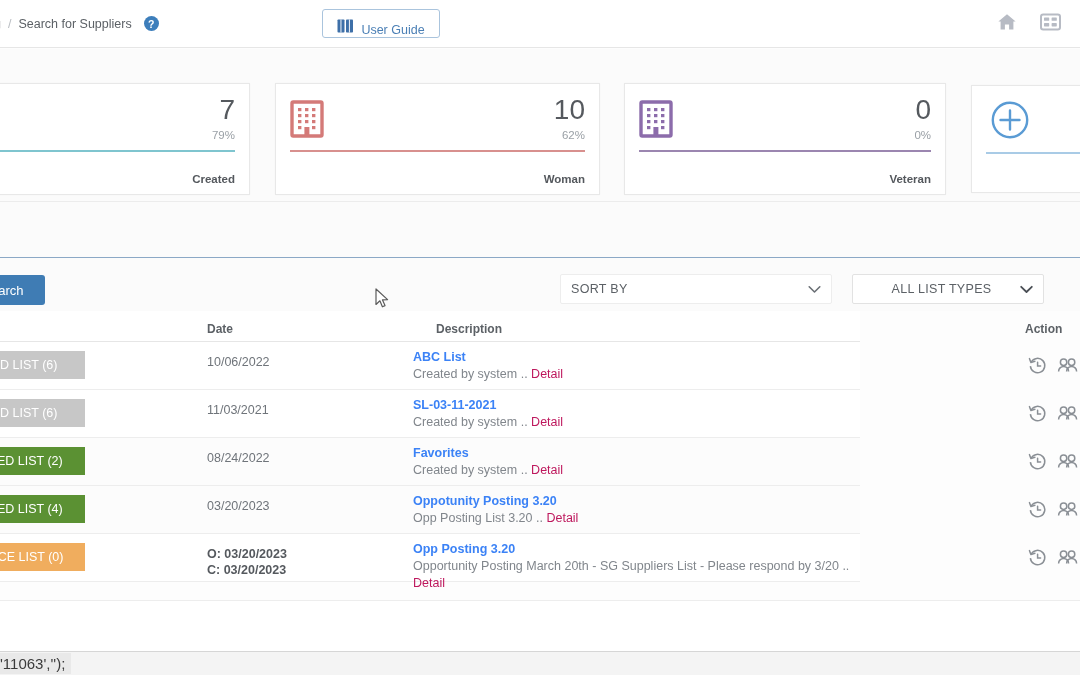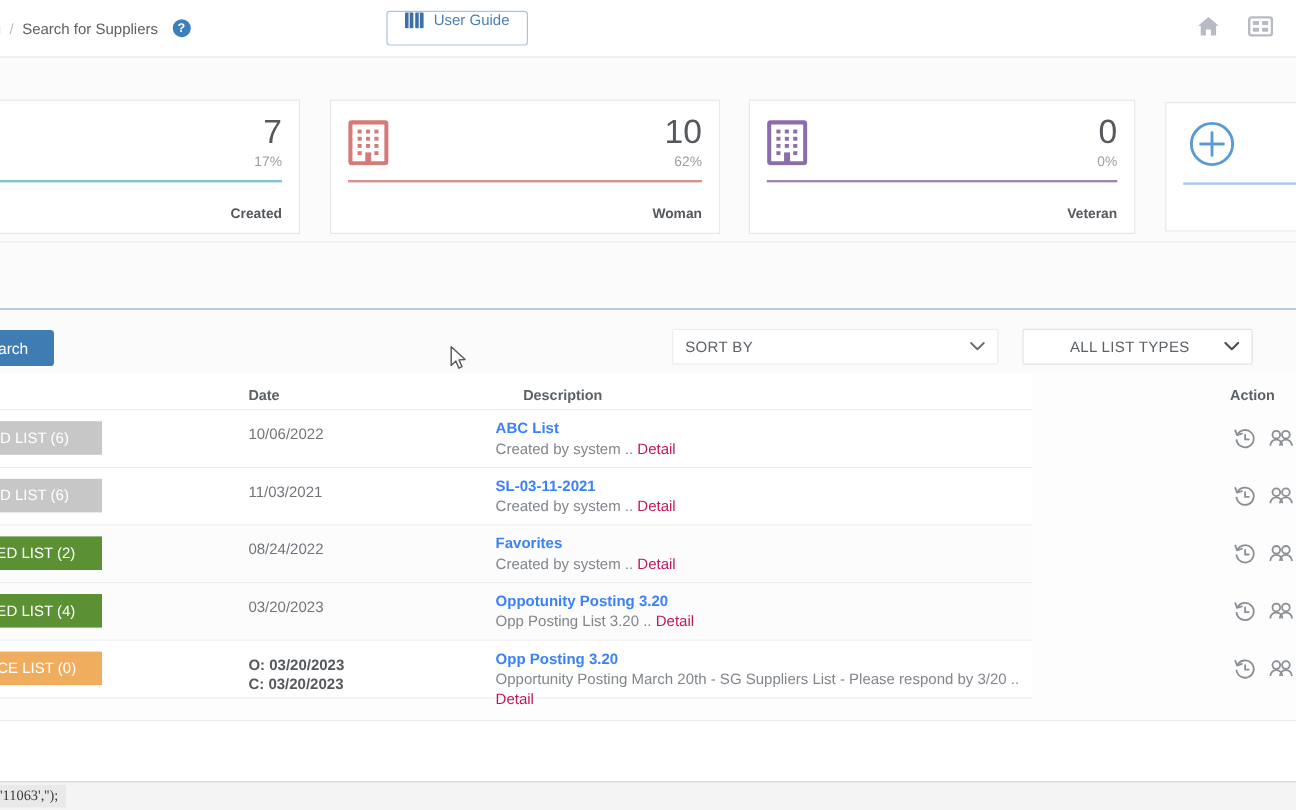--- a/index.html
+++ b/index.html
@@ -32,21 +32,21 @@
     background: #3d7ebb; color: #fff;
     font-size: 10.5px; font-weight: bold;
     display: flex; align-items: center; justify-content: center;
     margin-left: 5px; cursor: pointer;
   }
   .userguide-btn {
     position: absolute; left: 322px; top: 9px;
     width: 118px; height: 29px;
     border: 1px solid #aac4dd; border-radius: 3px;
     background: #ffffff;
-    display: flex; align-items: flex-start; justify-content: center; gap: 7px;
+    display: flex; align-items: flex-end; justify-content: center; gap: 7px;
     cursor: pointer;
   }
   .userguide-btn .label { font-size: 12.5px; color: #4a7fb5; }
   .book-icon { display: block; }
 
   .user-block {
     position: absolute; left: 768px; top: 7px; width: 180px;
   }
   .user-name { font-size: 11.5px; font-weight: bold; color: #5c6166; line-height: 15px; }
   .user-company { font-size: 11.5px; color: #7b8087; line-height: 15px; }
@@ -160,22 +160,22 @@
   .cell-action svg { cursor: pointer; display: block; }
 
   
   .footer-gap { position: absolute; left: 0; top: 600px; width: 1080px; height: 51px; background: #ffffff; border-top: 1px solid #ededed; }
   .statusbar {
     position: absolute; left: 0; bottom: 0; width: 1080px; height: 24px;
     background: #f4f4f4; border-top: 1px solid #d6d6d6;
     display: flex; align-items: center;
   }
   .status-text {
-    font-family: Liberation Serif, serif;
-    font-size: 12px; color: #3b3b3b;
+    font-family: Liberation Sans, sans-serif;
+    font-size: 15px; color: #3b3b3b;
     background: #e9e9e9; padding: 2px 6px 2px 0;
   }
 
   
   .cursor { position: absolute; left: 375px; top: 288px; pointer-events: none; }
 </style>
 </head>
 <body>
 
 <div class="page">
@@ -218,21 +218,21 @@
       </span>
     </div>
   </div>
 
   <div class="cards-area">
 
     <div class="card" id="card-0" style="left:-100px; width:350px;">
       <div class="card-inner">
 
         <div class="card-num">7</div>
-        <div class="card-pct">17%</div>
+        <div class="card-pct">79%</div>
         <div class="card-rule" style="background:#7fc5cf;"></div>
         <div class="card-label">Created</div>
       </div>
     </div>
 
     <div class="card" id="card-1" style="left:275px; width:325px;">
       <div class="card-inner">
         <div class="card-icon">
           <svg width="34" height="38" viewBox="0 0 34 38">
             <rect x="2" y="2" width="30" height="34" rx="1.2" fill="none" stroke="#d47a78" stroke-width="3.4"></rect>

